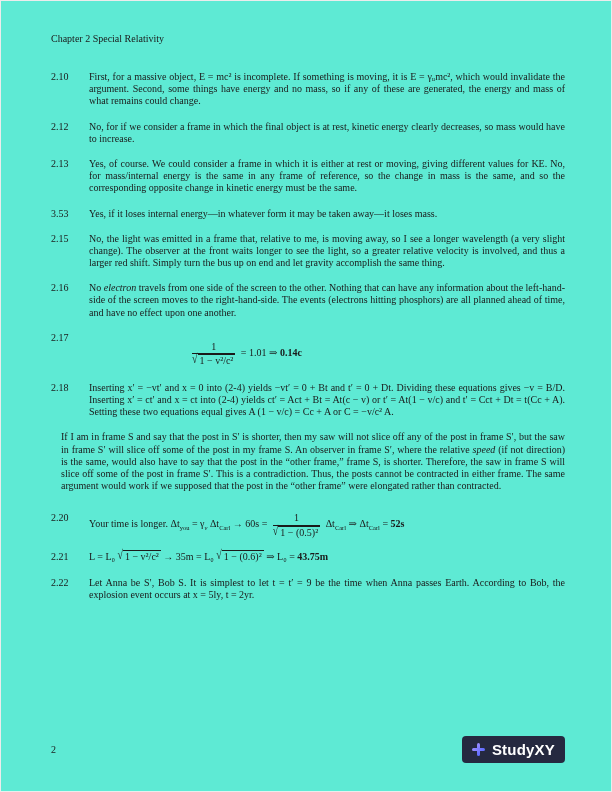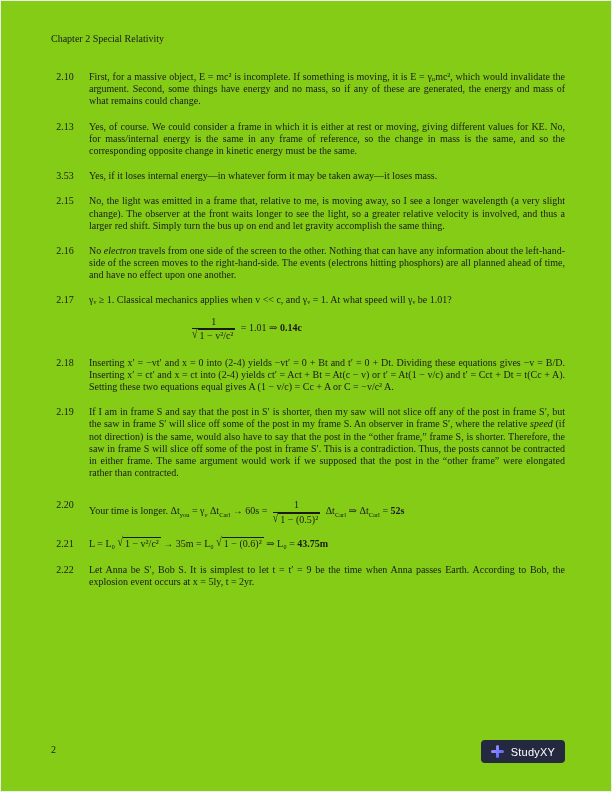--- a/index.html
+++ b/index.html
@@ -1,40 +1,40 @@
 <!DOCTYPE html>
 <html style="--logo-bg: #252940; --logo-plus: #9a8cff; --logo-text: #ffffff; --logo-xy: #ffffff;"><head>
 <meta charset="utf-8">
 <style>
   html, body { margin: 0; padding: 0; background: #ffffff; }
   .page {
     position: relative;
     width: 612px;
     height: 792px;
-    background: #84cc16;
+    background: #5eead4;
     font-family: "Liberation Serif", "DejaVu Serif", serif;
     color: #1a1a1a;
     overflow: hidden;
     box-sizing: border-box;
     border: 1px solid #ececec;
   }
   .header {
     position: absolute;
     top: 32px;
     left: 50px;
     font-size: 10px;
   }
   .content {
     position: absolute;
     top: 70px;
     left: 50px;
     width: 514px;
   }
   .item { display: flex; margin-bottom: 13px; font-size: 10px; }
-  .num  { width: 28px; flex: none; text-align: center; }
+  .num  { width: 28px; flex: none; }
   .body { flex: 1; margin-left: 10px; text-align: justify; line-height: 1.22; }
   .formula-line { text-align: left; white-space: nowrap; }
   .it { font-style: italic; }
   b { font-weight: bold; }
   sub { font-size: 6.5px; }
 
   .formula-row {
     margin-top: 9px;
     margin-bottom: 2px;
     padding-left: 100px;
@@ -76,38 +76,42 @@
   .logo-plus::before {
     content: ""; position: absolute; left: 5px; top: 0;
     width: 3px; height: 13px; border-radius: 2px;
     background: linear-gradient(180deg, var(--logo-plus, #9a8cff), #5d6bff);
   }
   .logo-plus::after {
     content: ""; position: absolute; top: 5px; left: 0;
     width: 13px; height: 3px; border-radius: 2px;
     background: linear-gradient(90deg, var(--logo-plus, #9a8cff), #5d6bff);
   }
-  .logo-text { font-size: 11px; font-weight: 400; letter-spacing: 0.2px; color: var(--logo-text, #ffffff); }
+  .logo-text { font-size: 15px; font-weight: 700; letter-spacing: 0.2px; color: var(--logo-text, #ffffff); }
   .logo-xy   { color: var(--logo-xy, #ffffff); }
 </style>
 </head>
 <body>
 
 <div class="page">
 
   <div class="header">Chapter 2 Special Relativity</div>
 
   <div class="content">
 
     <div class="item">
       <span class="num">2.10</span>
       <div class="body"><span>First, for a massive object, E = mc² is incomplete. If something is moving, it is E = γᵤmc², which would invalidate the argument. Second, some things have energy and no mass, so if any of these are generated, the energy and mass of what remains could change.</span></div>
     </div>
 
 
+    <div class="item">
+      <span class="num">2.12</span>
+      <div class="body"><span>No, for if we consider a frame in which the final object is at rest, kinetic energy clearly decreases, so mass would have to increase.</span></div>
+    </div>
 
     <div class="item">
       <span class="num">2.13</span>
       <div class="body"><span>Yes, of course. We could consider a frame in which it is either at rest or moving, giving different values for KE. No, for mass/internal energy is the same in any frame of reference, so the change in mass is the same, and so the corresponding opposite change in kinetic energy must be the same.</span></div>
     </div>
 
     <div class="item">
       <span class="num">3.53</span>
       <div class="body"><span>Yes, if it loses internal energy—in whatever form it may be taken away—it loses mass.</span></div>
     </div>
@@ -118,37 +122,35 @@
     </div>
 
     <div class="item">
       <span class="num">2.16</span>
       <div class="body"><span>No </span><i>electron</i><span> travels from one side of the screen to the other. Nothing that can have any information about the left-hand-side of the screen moves to the right-hand-side. The events (electrons hitting phosphors) are all planned ahead of time, and have no effect upon one another.</span></div>
     </div>
 
     <div class="item">
       <span class="num">2.17</span>
       <div class="body">
-        <span>γᵥ ≥ 1. Classical mechanics applies when v &lt;&lt; c, and γᵥ = 1. At what speed will γᵥ be 1.01?</span>
         <div class="formula-row">
           <span class="frac">
             <span class="fnum">1</span>
             <span class="fden"><span class="sqrt"><span class="rad">√</span><span class="cand">1 − v²/c²</span></span></span>
           </span><span> = 1.01 ⇒ </span><b>0.14c</b>
         </div>
       </div>
     </div>
 
     <div class="item">
       <span class="num">2.18</span>
       <div class="body"><span>Inserting x′ = −vt′ and x = 0 into (2-4) yields −vt′ = 0 + Bt and t′ = 0 + Dt. Dividing these equations gives −v = B/D. Inserting x′ = ct′ and x = ct into (2-4) yields ct′ = Act + Bt = At(c − v) or t′ = At(1 − v/c) and t′ = Cct + Dt = t(Cc + A). Setting these two equations equal gives A (1 − v/c) = Cc + A or C = −v/c² A.</span></div>
     </div>
 
     <div class="item">
-      <span class="num">2.19</span>
       <div class="body"><span>If I am in frame S and say that the post in S′ is shorter, then my saw will not slice off any of the post in frame S′, but the saw in frame S′ will slice off some of the post in my frame S. An observer in frame S′, where the relative </span><i>speed</i><span> (if not direction) is the same, would also have to say that the post in the “other frame,” frame S, is shorter. Therefore, the saw in frame S will slice off some of the post in frame S′. This is a contradiction. Thus, the posts cannot be contracted in either frame. The same argument would work if we supposed that the post in the “other frame” were elongated rather than contracted.</span></div>
     </div>
 
     <div class="item" style="margin-top:20px;">
       <span class="num">2.20</span>
       <div class="body formula-line"><span>Your time is longer. Δt</span><sub>you</sub><span> = γ</span><sub class="it">v</sub><span> Δt</span><sub>Carl</sub><span> → 60s = </span><span class="frac">
             <span class="fnum">1</span>
             <span class="fden"><span class="sqrt"><span class="rad">√</span><span class="cand">1 − (0.5)²</span></span></span>
           </span><span> Δt</span><sub>Carl</sub><span> ⇒ Δt</span><sub>Carl</sub><span> = </span><b>52s</b></div>
     </div>

